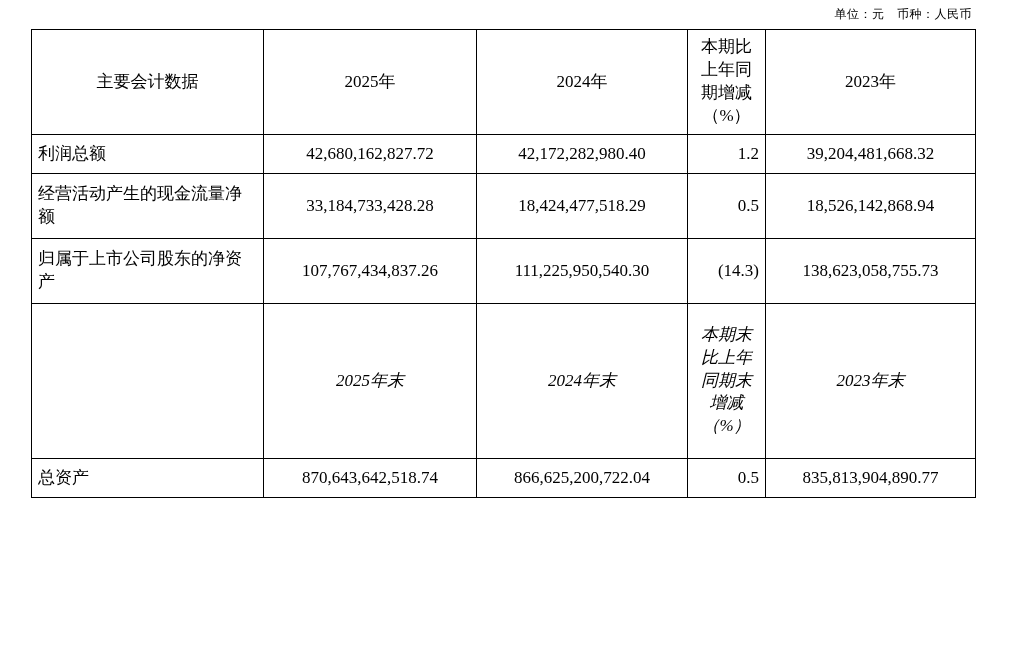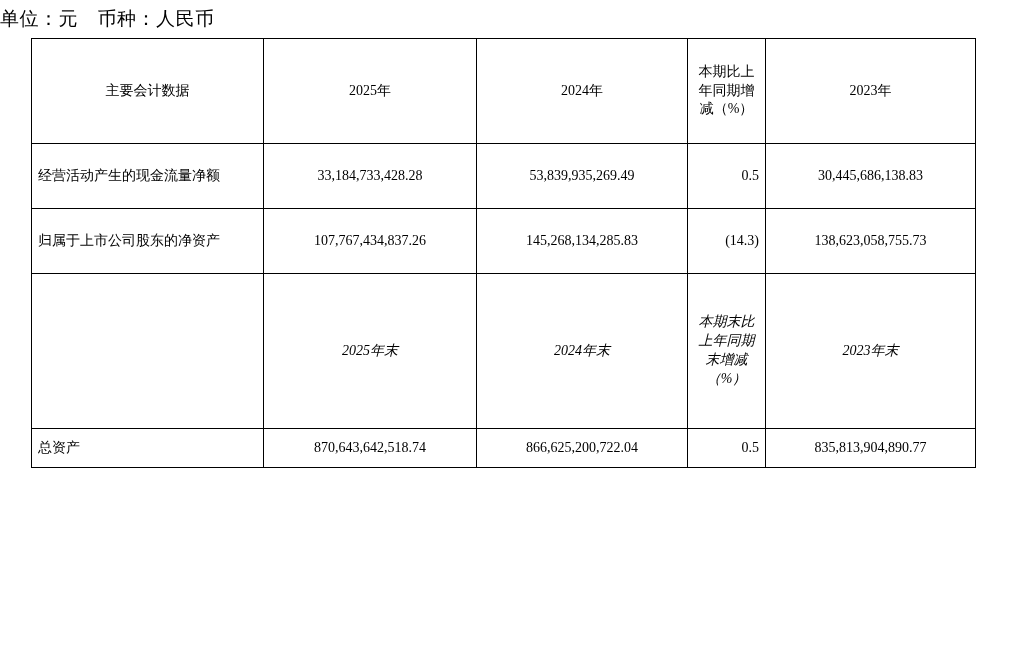--- a/index.html
+++ b/index.html
@@ -14,37 +14,37 @@
     color: #000000;
     overflow: hidden;
   }
   .page {
     position: relative;
     width: 1024px;
     height: 656px;
     box-sizing: border-box;
   }
   .unit-line {
-    text-align: left;
-    font-size: 19px;
+    text-align: right;
+    font-size: 12px;
     padding: 6px 52px 6px 0;
     letter-spacing: 0.5px;
     white-space: pre;
   }
   table.fin {
     border-collapse: collapse;
     table-layout: fixed;
     width: 944px;
     margin: 0 0 0 31px;
     border: 1.5px solid #000;
   }
   table.fin td {
     border: 1.2px solid #000;
     padding: 4px 6px;
-    font-size: 14px;
+    font-size: 17px;
     line-height: 1.35;
     vertical-align: middle;
   }
   td.label {
     text-align: left;
     padding-left: 8px;
   }
   td.num {
     text-align: center;
     font-family: "Liberation Serif", "DejaVu Serif", serif;
@@ -90,34 +90,41 @@
     <tbody>
       <tr class="tall-head">
         <td class="head">主要会计数据</td>
         <td class="head">2025年</td>
         <td class="head">2024年</td>
         <td class="head narrow-head">本期比上年同期增减（%）</td>
         <td class="head">2023年</td>
       </tr>
 
 
+      <tr class="row-1line">
+        <td class="label">利润总额</td>
+        <td class="num">42,680,162,827.72</td>
+        <td class="num">42,172,282,980.40</td>
+        <td class="pct">1.2</td>
+        <td class="num">39,204,481,668.32</td>
+      </tr>
 
       <tr class="row-2line">
         <td class="label">经营活动产生的现金流量净额</td>
         <td class="num">33,184,733,428.28</td>
-        <td class="num">53,839,935,269.49</td>
+        <td class="num">18,424,477,518.29</td>
         <td class="pct">0.5</td>
-        <td class="num">30,445,686,138.83</td>
+        <td class="num">18,526,142,868.94</td>
       </tr>
 
 
       <tr class="row-2line">
         <td class="label">归属于上市公司股东的净资产</td>
         <td class="num">107,767,434,837.26</td>
-        <td class="num">145,268,134,285.83</td>
+        <td class="num">111,225,950,540.30</td>
         <td class="pct">(14.3)</td>
         <td class="num">138,623,058,755.73</td>
       </tr>
 
       <tr class="period-head">
         <td class="head"></td>
         <td class="head">2025年末</td>
         <td class="head">2024年末</td>
         <td class="head narrow-head">本期末比上年同期末增减（%）</td>
         <td class="head">2023年末</td>

